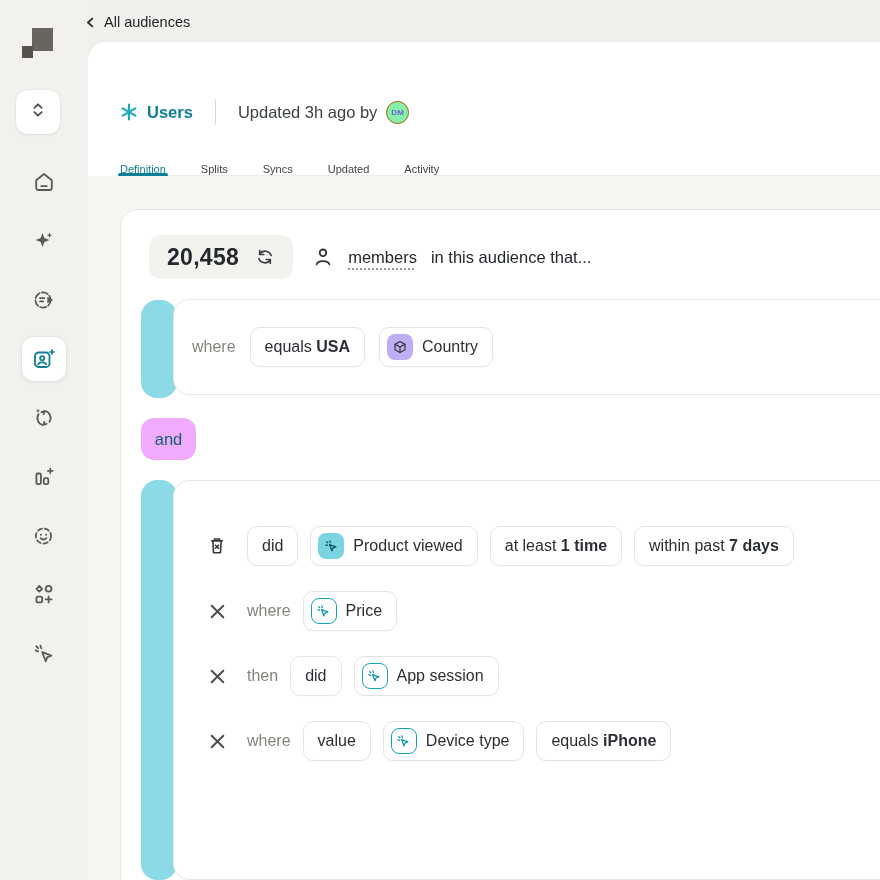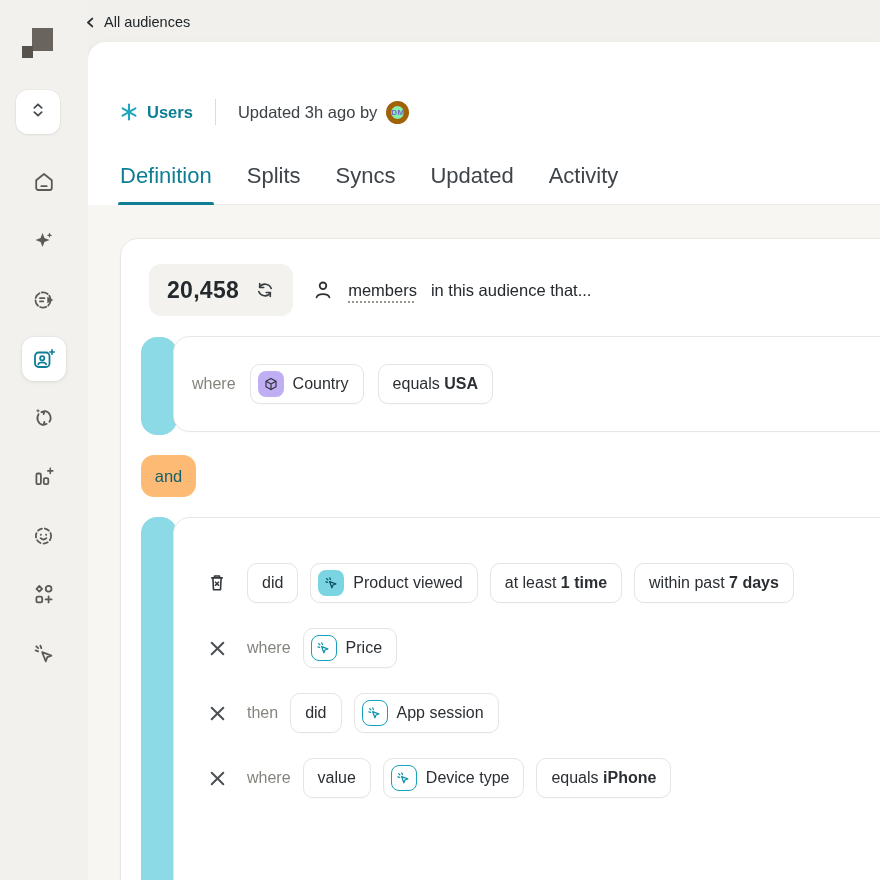--- a/index.html
+++ b/index.html
@@ -28,35 +28,35 @@
   
   .main-card { position:absolute; left:88px; top:42px; right:0; bottom:0; background:#fff; border-top-left-radius:18px;
                box-shadow:0 2px 10px rgba(0,0,0,.05); display:flex; flex-direction:column; overflow:hidden; }
   .hdr { padding:27px 0 0 32px; }
   .title { font-size:25px; font-weight:700; color:#1d2327; letter-spacing:.2px; }
   .desc { margin-top:13px; font-size:17px; color:#6C6C66; cursor:text; }
   .meta-row { margin-top:30px; display:flex; align-items:center; }
   .entity { display:flex; align-items:center; gap:9px; font-size:16.5px; font-weight:700; color:#0E7E95; cursor:pointer; }
   .meta-divider { width:1px; height:26px; background:#DCDBD8; margin:0 22px; }
   .updated { display:flex; align-items:center; gap:9px; font-size:16.5px; color:#3C4246;text-align:right; }
-  .avatar { width:23px; height:23px; border-radius:50%; background:#86efac; border:5px solid #a16207; color:#7365C9;
+  .avatar { width:23px; height:23px; border-radius:50%; background:#86efac; border:1px solid #a16207; color:#7365C9;
             font-size:8px; font-weight:700; display:flex; align-items:center; justify-content:center; letter-spacing:.3px; }
   .tabs-wrap { margin-top:38px; border-bottom:1px solid #ECEBE7; }
   .tabs { display:flex; gap:35px; }
-  .tab { font-size:22px; color:#3E4449; padding-bottom:15px; position:relative; cursor:pointer; }
+  .tab { font-size:11px; color:#3E4449; position:relative; cursor:pointer; }
   .tab.active { color:#0E7E95; }
   .tab.active::after { content:""; position:absolute; left:-2px; right:-2px; bottom:-2px; height:4px; background:#0E7E95; border-radius:3px; }
 
   
   .def-section { flex:1; background:#F7F6F3; position:relative; }
   .def-panel { position:absolute; left:32px; top:33px; right:-20px; bottom:-20px; background:#fff;
                border:1px solid #E8E7E3; border-top-left-radius:18px; box-shadow:0 1px 3px rgba(0,0,0,.03);
                padding:25px 0 0 28px; }
   .members-row { display:flex; align-items:center; gap:14px; }
-  .count-pill { height:52px; background:#F3F2EF; border-radius:12px; display:flex; align-items:center; gap:16px; padding:0 18px; }
+  .count-pill { height:44px; background:#F3F2EF; border-radius:12px; display:flex; align-items:center; gap:16px; padding:0 18px; }
   .count { font-size:23px; font-weight:700; color:#24292D; letter-spacing:.3px; }
   .refresh-btn { display:flex; cursor:pointer; }
   .members-link { font-size:16.5px; color:#24292D; cursor:pointer;
                   text-decoration:underline dotted #97978F; text-decoration-thickness:2px; text-underline-offset:6px; }
   .aud-text { font-size:16.5px; color:#24292D; }
 
   .cond-block { position:relative; margin-left:-8px; }
   .block1 { margin-top:20px; height:96px; }
   .teal-bar { position:absolute; left:0; top:0; width:36px; background:#8BDAE5; border-radius:16px; }
   .bar1 { height:98px; top:1px; }
@@ -68,21 +68,21 @@
   .chip { display:inline-flex; align-items:center; height:40px; padding:0 14px; background:#fff;
           border:1px solid #E5E4E0; border-radius:10px; font-size:16px; color:#2B2F33; gap:9px;
           box-shadow:0 1px 1px rgba(0,0,0,.02); cursor:pointer; white-space:nowrap; }
   .chip b { font-weight:700; }
   .chip.has-icon { padding-left:7px; }
   .chip-icon { width:26px; height:26px; border-radius:8px; display:flex; align-items:center; justify-content:center; flex:0 0 auto; }
   .chip-icon.purple { background:#BFAEF3; color:#33323E; }
   .chip-icon.teal-filled { background:#7AD4E2; color:#0D5462; }
   .chip-icon.teal-outline { background:#fff; border:1.6px solid #15A3BA; color:#1295AC; }
 
-  .and-pill { margin-left:-8px; margin-top:23px; width:55px; height:42px; background:#fdba74; color:#14606E;
+  .and-pill { margin-left:-8px; margin-top:23px; width:55px; height:42px; background:#f0abfc; color:#14606E;
               font-size:16.5px; font-weight:500; border-radius:13px; display:flex; align-items:center; justify-content:center; cursor:pointer; }
 
   .block2 { margin-top:20px; height:360px; }
   .bar2 { bottom:-40px; }
   .card2 { bottom:-40px; padding:45px 0 0 30px; }
   .cond-row { display:flex; align-items:center; gap:12px; margin-bottom:25px; }
   .row-icon { width:26px; display:flex; justify-content:center; margin-right:5px; cursor:pointer; flex:0 0 auto; }
 </style>
 </head>
 <body>
@@ -252,33 +252,33 @@
           </svg>
         </span>
         <span class="members-link">members</span>
         <span class="aud-text">in this audience that...</span>
       </div>
 
       <div class="cond-block block1">
         <div class="teal-bar bar1"></div>
         <div class="cond-card card1">
           <span class="kw">where</span>
+          <span class="chip">
+            <span class="chip-text"><span>equals</span> <b>USA</b></span>
+          </span>
           <span class="chip has-icon">
             <span class="chip-icon purple">
               <svg width="16" height="16" viewBox="0 0 16 16">
                 <g fill="none" stroke="currentColor" stroke-width="1.2" stroke-linejoin="round">
                   <path d="M8 2.4l5 2.8v5.6l-5 2.8-5-2.8V5.2z"></path>
                     <path d="M3 5.2l5 2.9 5-2.9M8 8.1v5.5"></path>
                 </g>
               </svg>
             </span>
             <span class="chip-text">Country</span>
-          </span>
-          <span class="chip">
-            <span class="chip-text"><span>equals</span> <b>USA</b></span>
           </span>
         </div>
       </div>
 
       <div class="and-pill">and</div>
 
       <div class="cond-block block2">
         <div class="teal-bar bar2"></div>
         <div class="cond-card card2">
 

